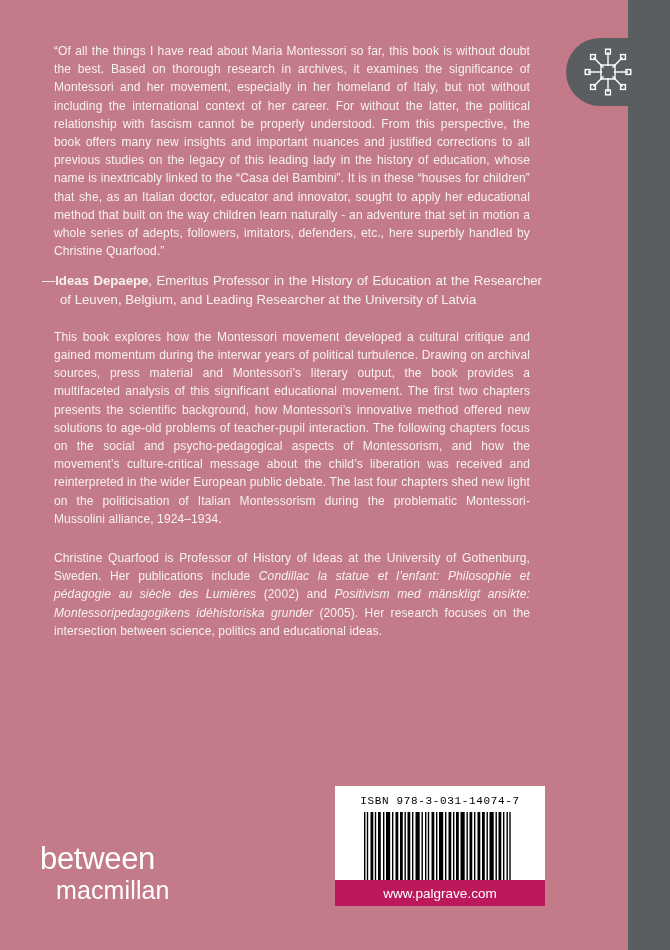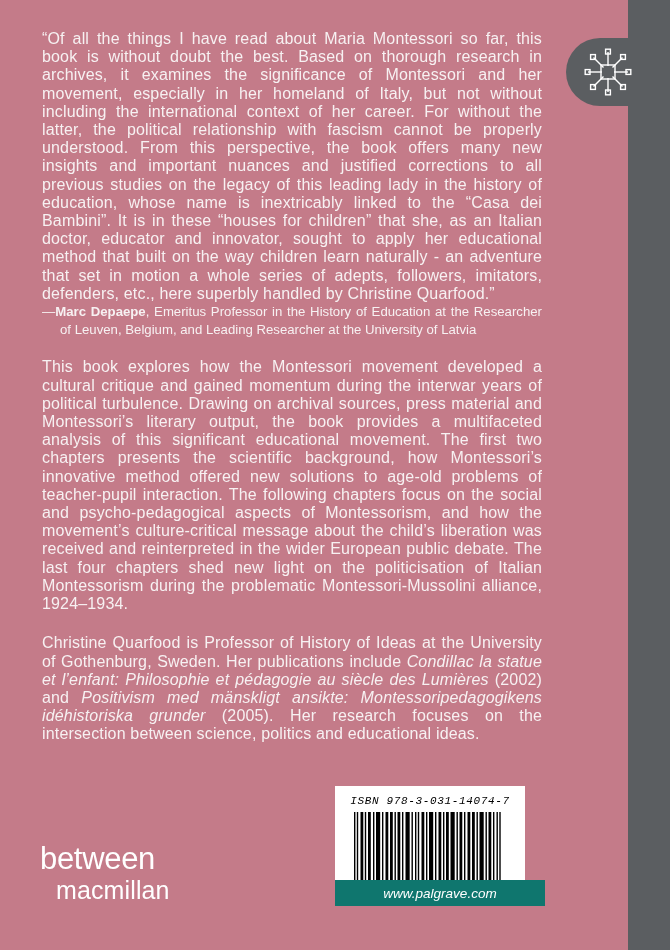--- a/index.html
+++ b/index.html
@@ -48,24 +48,24 @@
 
   
   .text-col {
     position: absolute;
     left: 42px;
     top: 30px;
     width: 500px;
   }
   .blurb, .desc, .bio {
     color: #f7f1f2;
-    font-size: 16px;
+    font-size: 12px;
     line-height: 18.2px;
     text-align: justify;
-    margin: 0;
+    margin: 12px;
     letter-spacing: 0.01em;
   }
   .blurb {
     text-align: justify;
   }
   .attribution {
     color: #f7f1f2;
     font-size: 13.2px;
     line-height: 18.2px;
     text-align: justify;
@@ -101,25 +101,24 @@
     letter-spacing: 0.005em;
     margin-top: 3px;
     margin-left: 16px;
   }
 
   
   .barcode-block {
     position: absolute;
     left: 335px;
     top: 786px;
-    width: 190px;
+    width: 210px;
     height: 120px;
     background: #ffffff;
     box-sizing: border-box;
-    font-style: italic;
   }
   .isbn-text {
     text-align: center;
     font-family: "Liberation Mono", monospace;
     font-size: 11px;
     color: #000000;
     padding-top: 9px;
     letter-spacing: 0.06em;
   }
   .barcode-bars {
@@ -133,21 +132,21 @@
     color: #000000;
     letter-spacing: 0.10em;
     margin-top: -1px;
   }
   .url-bar {
     position: absolute;
     left: 0;
     bottom: 0;
     width: 210px;
     height: 26px;
-    background: #0f766e;
+    background: #be185d;
     color: #ffffff;
     font-size: 13.5px;
     display: flex;
     align-items: center;
     justify-content: center;
   }
 </style>
 </head>
 <body>
 
@@ -179,21 +178,21 @@
         <rect x="10.6" y="40.6" width="4.8" height="4.8"></rect>
         <rect x="40.6" y="40.6" width="4.8" height="4.8"></rect>
       </g>
     </svg>
   </div>
 
   <div class="text-col">
 
     <p class="blurb">“Of all the things I have read about Maria Montessori so far, this book is without doubt the best. Based on thorough research in archives, it examines the significance of Montessori and her movement, especially in her homeland of Italy, but not without including the international context of her career. For without the latter, the political relationship with fascism cannot be properly understood. From this perspective, the book offers many new insights and important nuances and justified corrections to all previous studies on the legacy of this leading lady in the history of education, whose name is inextricably linked to the “Casa dei Bambini”. It is in these “houses for children” that she, as an Italian doctor, educator and innovator, sought to apply her educational method that built on the way children learn naturally - an adventure that set in motion a whole series of adepts, followers, imitators, defenders, etc., here superbly handled by Christine Quarfood.”</p>
 
-    <p class="attribution"><span class="dash">—</span><b>Marc Depaepe</b><span>, Emeritus Professor in the History of Education at the Researcher of Leuven, Belgium, and Leading Researcher at the University of Latvia</span></p>
+    <p class="attribution"><span class="dash">—</span><b>Ideas Depaepe</b><span>, Emeritus Professor in the History of Education at the Researcher of Leuven, Belgium, and Leading Researcher at the University of Latvia</span></p>
 
     <p class="desc">This book explores how the Montessori movement developed a cultural critique and gained momentum during the interwar years of political turbulence. Drawing on archival sources, press material and Montessori’s literary output, the book provides a multifaceted analysis of this significant educational movement. The first two chapters presents the scientific background, how Montessori’s innovative method offered new solutions to age-old problems of teacher-pupil interaction. The following chapters focus on the social and psycho-pedagogical aspects of Montessorism, and how the movement’s culture-critical message about the child’s liberation was received and reinterpreted in the wider European public debate. The last four chapters shed new light on the politicisation of Italian Montessorism during the problematic Montessori-Mussolini alliance, 1924–1934.</p>
 
     <p class="bio"><b>Christine Quarfood</b><span> is Professor of History of Ideas at the University of Gothenburg, Sweden. Her publications include </span><i>Condillac la statue et l’enfant: Philosophie et pédagogie au siècle des Lumières</i><span> (2002) and </span><i>Positivism med mänskligt ansikte: Montessoripedagogikens idéhistoriska grunder</i><span> (2005). Her research focuses on the intersection between science, politics and educational ideas.</span></p>
 
   </div>
 
   <div class="palgrave-logo">
     <span class="pg-top">between</span>
     <span class="pg-bottom">macmillan</span>

